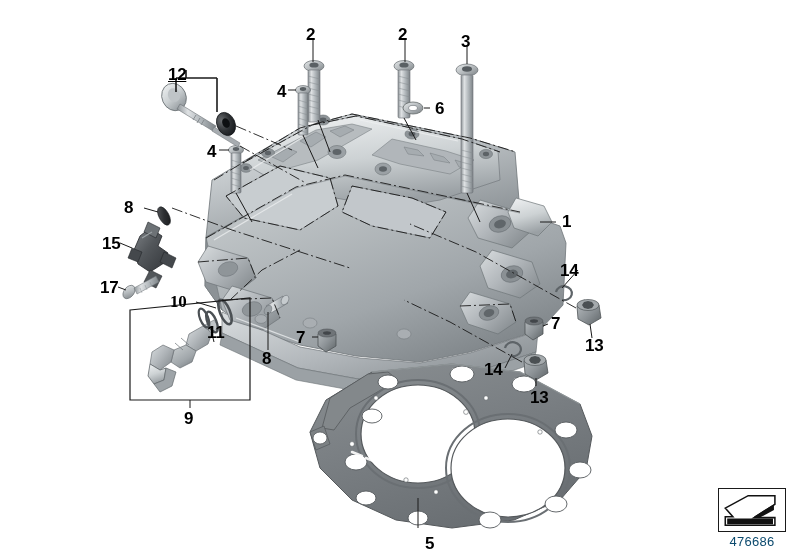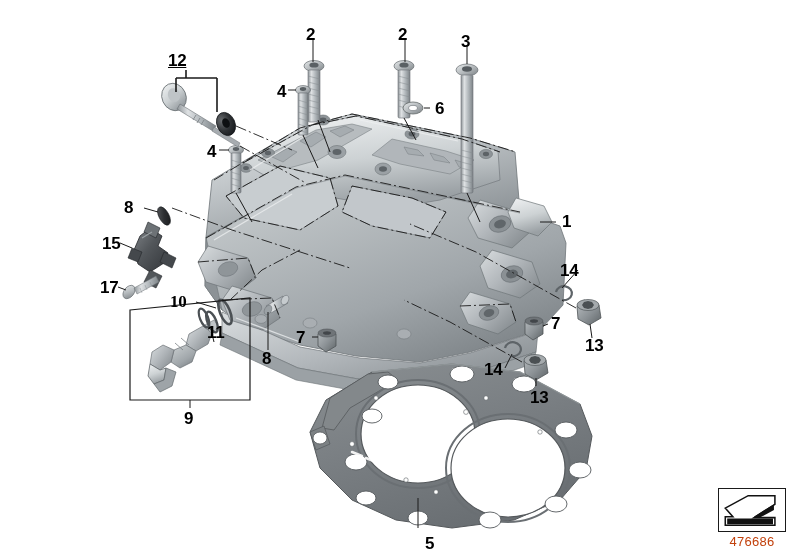--- a/index.html
+++ b/index.html
@@ -39,21 +39,21 @@
     border: 1px solid #1a1a1a;
     background: #ffffff;
   }
   #ref-number {
     position: absolute;
     left: 718px; top: 534px;
     width: 68px;
     text-align: center;
     font-family: "Liberation Sans", sans-serif;
     font-size: 13px;
-    color: #c2410c;
+    color: #0c4a6e;
     letter-spacing: 0.3px;
   }
 </style>
 </head>
 <body>
 
 <div id="diagram-root">
 
   <svg class="layer" viewBox="0 0 800 560">
     <defs>
@@ -547,21 +547,21 @@
   <div class="callout-label" style="left:277px; top:83px;">4</div>
   <div class="callout-label" style="left:207px; top:143px;">4</div>
   <div class="callout-label" style="left:425px; top:535px;">5</div>
   <div class="callout-label" style="left:435px; top:100px;">6</div>
   <div class="callout-label" style="left:296px; top:329px;">7</div>
   <div class="callout-label" style="left:551px; top:315px;">7</div>
   <div class="callout-label" style="left:262px; top:350px;">8</div>
   <div class="callout-label" style="left:184px; top:410px;">9</div>
   <div class="callout-label" style="left:170px; top:293px;font-family:Liberation Serif, serif;">10</div>
   <div class="callout-label" style="left:207px; top:324px;">11</div>
-  <div class="callout-label" style="left:168px; top:52px;text-decoration:underline;">12</div>
+  <div class="callout-label" style="left:168px; top:66px;text-decoration:underline;">12</div>
   <div class="callout-label" style="left:585px; top:337px;">13</div>
   <div class="callout-label" style="left:530px; top:389px;">13</div>
   <div class="callout-label" style="left:560px; top:262px;">14</div>
   <div class="callout-label" style="left:484px; top:361px;">14</div>
   <div class="callout-label" style="left:102px; top:235px;">15</div>
   <div class="callout-label" style="left:124px; top:199px;">8</div>
   <div class="callout-label" style="left:100px; top:279px;text-align:right;">17</div>
 
   <div id="ref-box">
     <svg viewBox="0 0 68 44" width="66" height="42">

